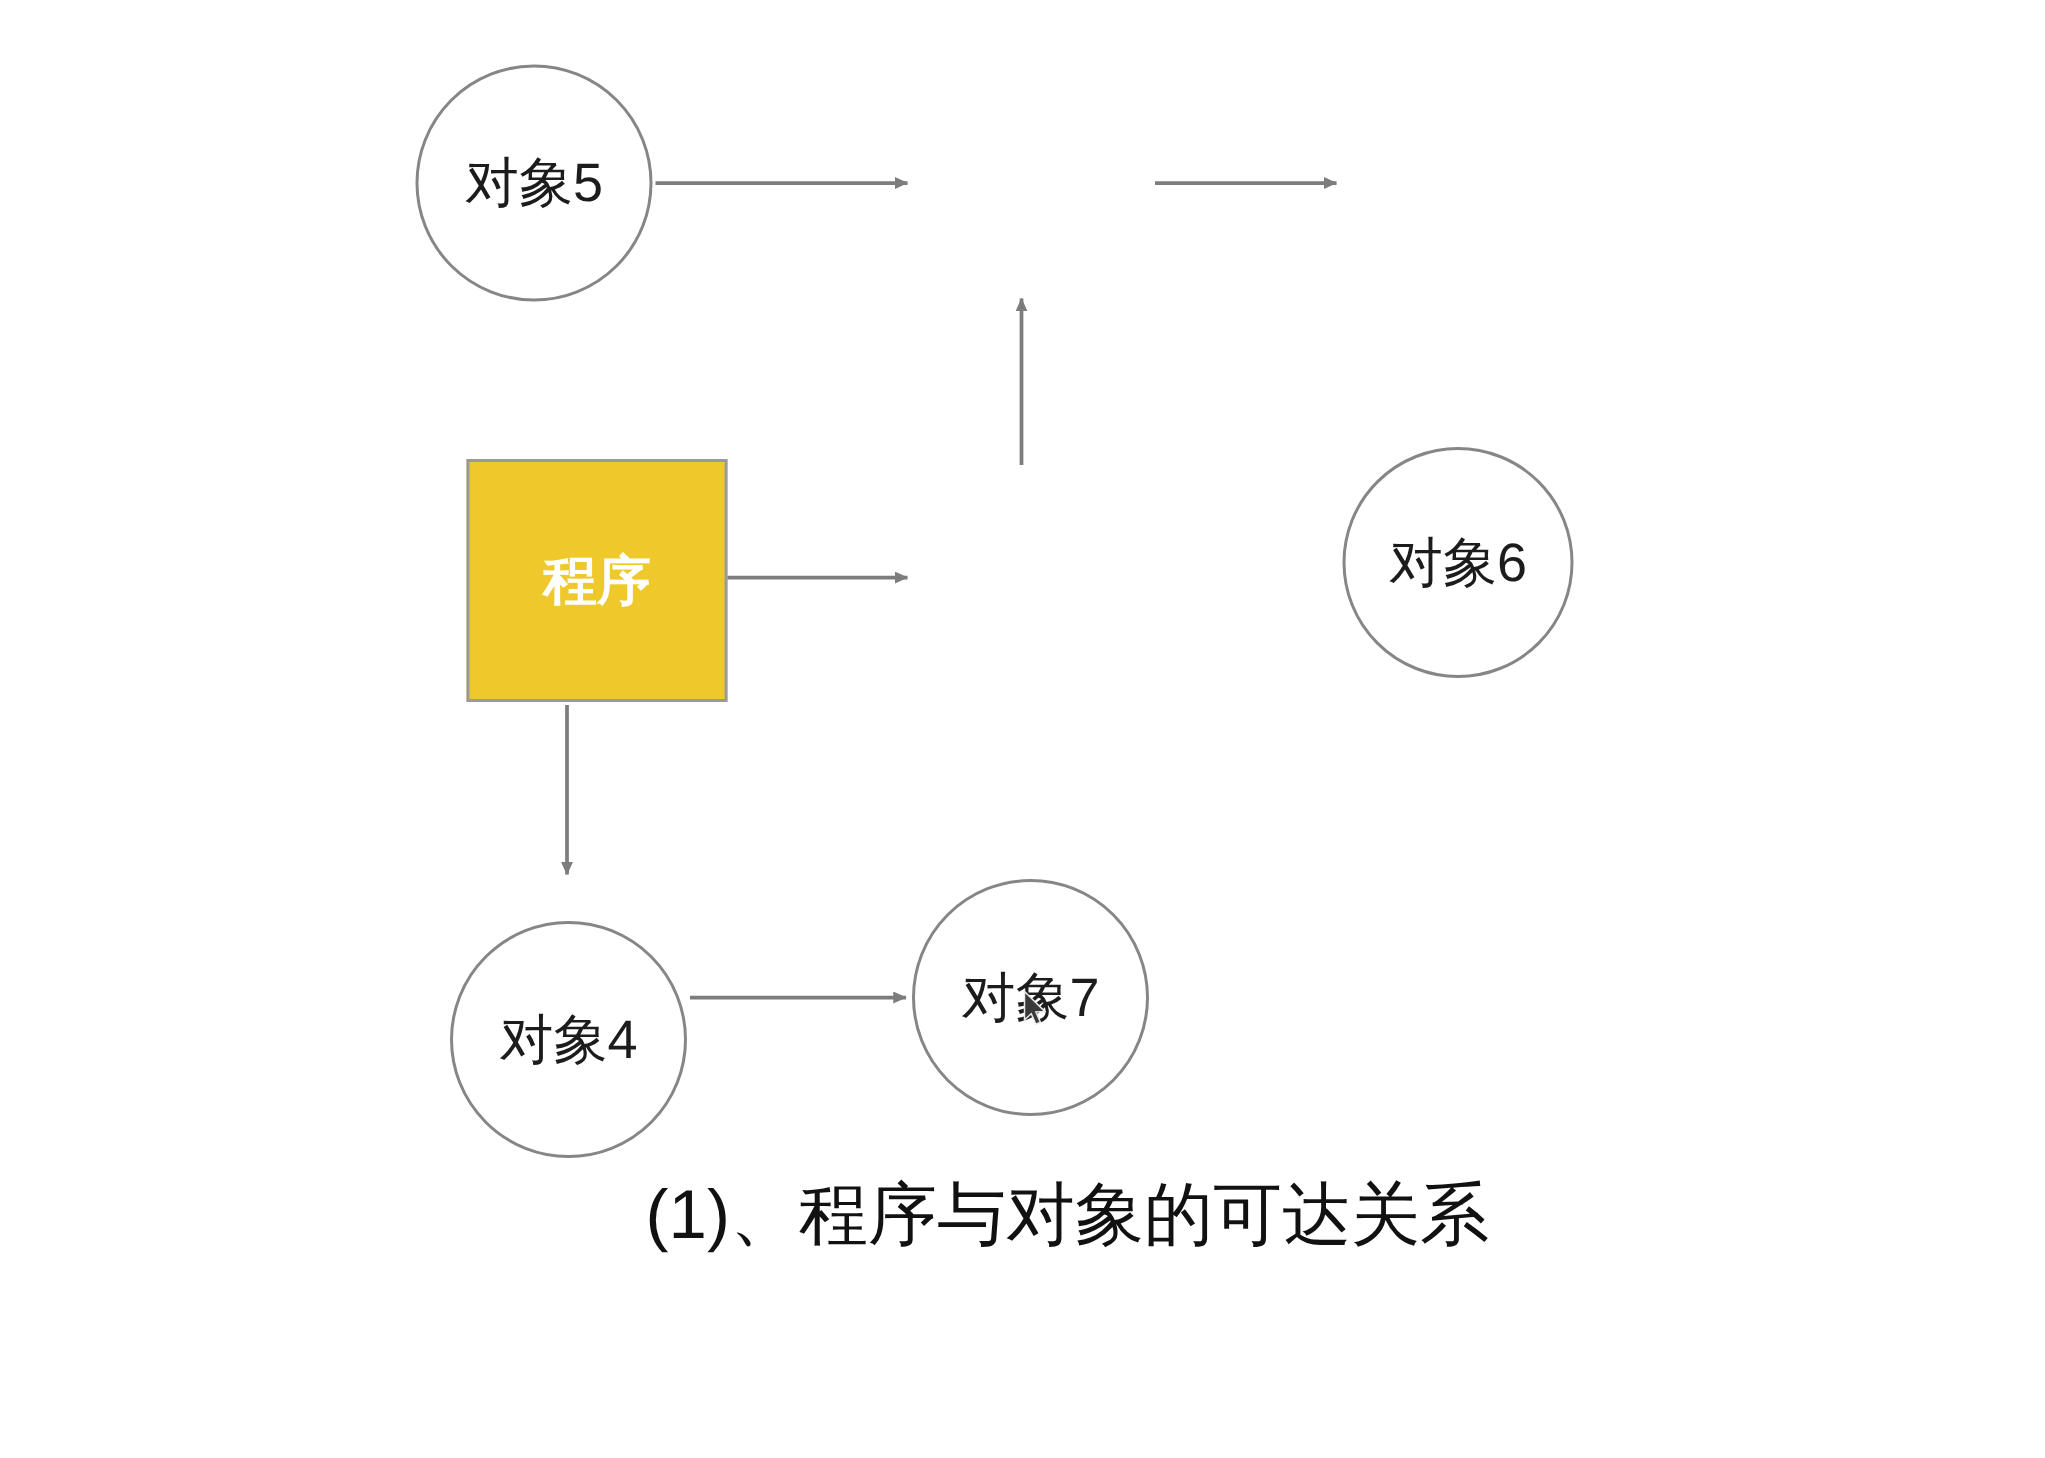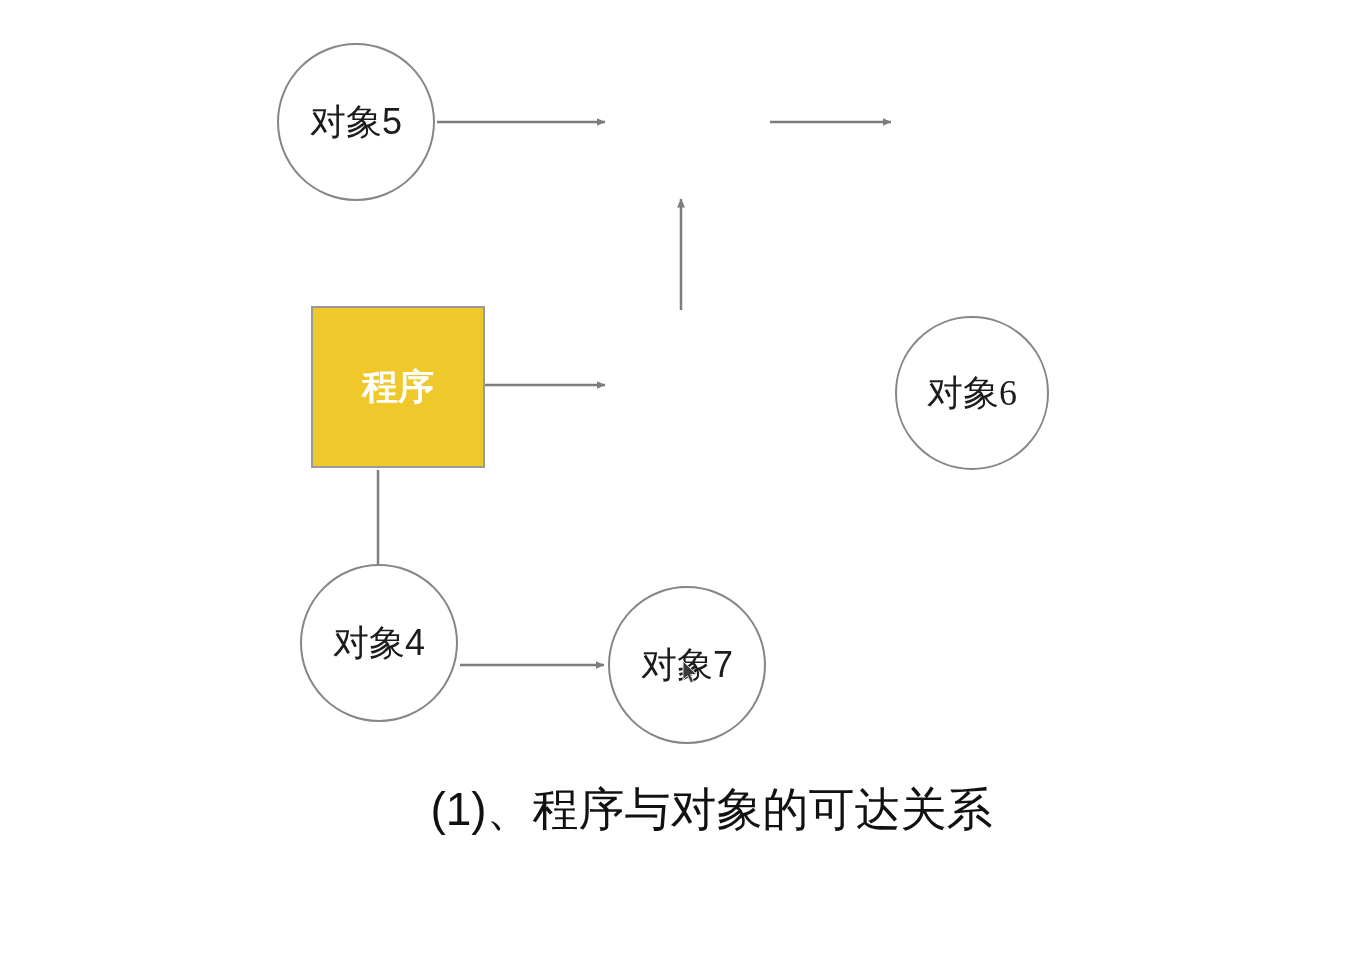--- a/index.html
+++ b/index.html
@@ -103,25 +103,25 @@
     <span class="node-label">对象5</span>
   </div>
 
 
 
   <div class="node-box" style="left:291px; top:306px; width:174px; height:162px; background:#EFC92C;margin-left:20px;">
     <span class="node-label">程序</span>
   </div>
 
 
-  <div class="node-circle" style="left:895px; top:316px; width:154px; height:154px;font-family:Liberation Serif, serif;">
+  <div class="node-circle" style="left:895px; top:298px; width:154px; height:154px;">
     <span class="node-label">对象6</span>
   </div>
 
-  <div class="node-circle" style="left:300px; top:564px; width:158px; height:158px;">
+  <div class="node-circle" style="left:300px; top:614px; width:158px; height:158px;">
     <span class="node-label">对象4</span>
   </div>
 
   <div class="node-circle" style="left:608px; top:586px; width:158px; height:158px;">
     <span class="node-label">对象7</span>
   </div>
 
   <svg id="cursor" style="left:681px; top:660px;" viewBox="0 0 20 26" xmlns="http://www.w3.org/2000/svg">
     <path d="M2,1 L2,20 L6.5,15.8 L9.6,22.8 L12.6,21.4 L9.6,14.7 L15.5,14.3 Z" fill="#3a3a3a" stroke="#e8e8e8" stroke-width="1"></path>
   </svg>

